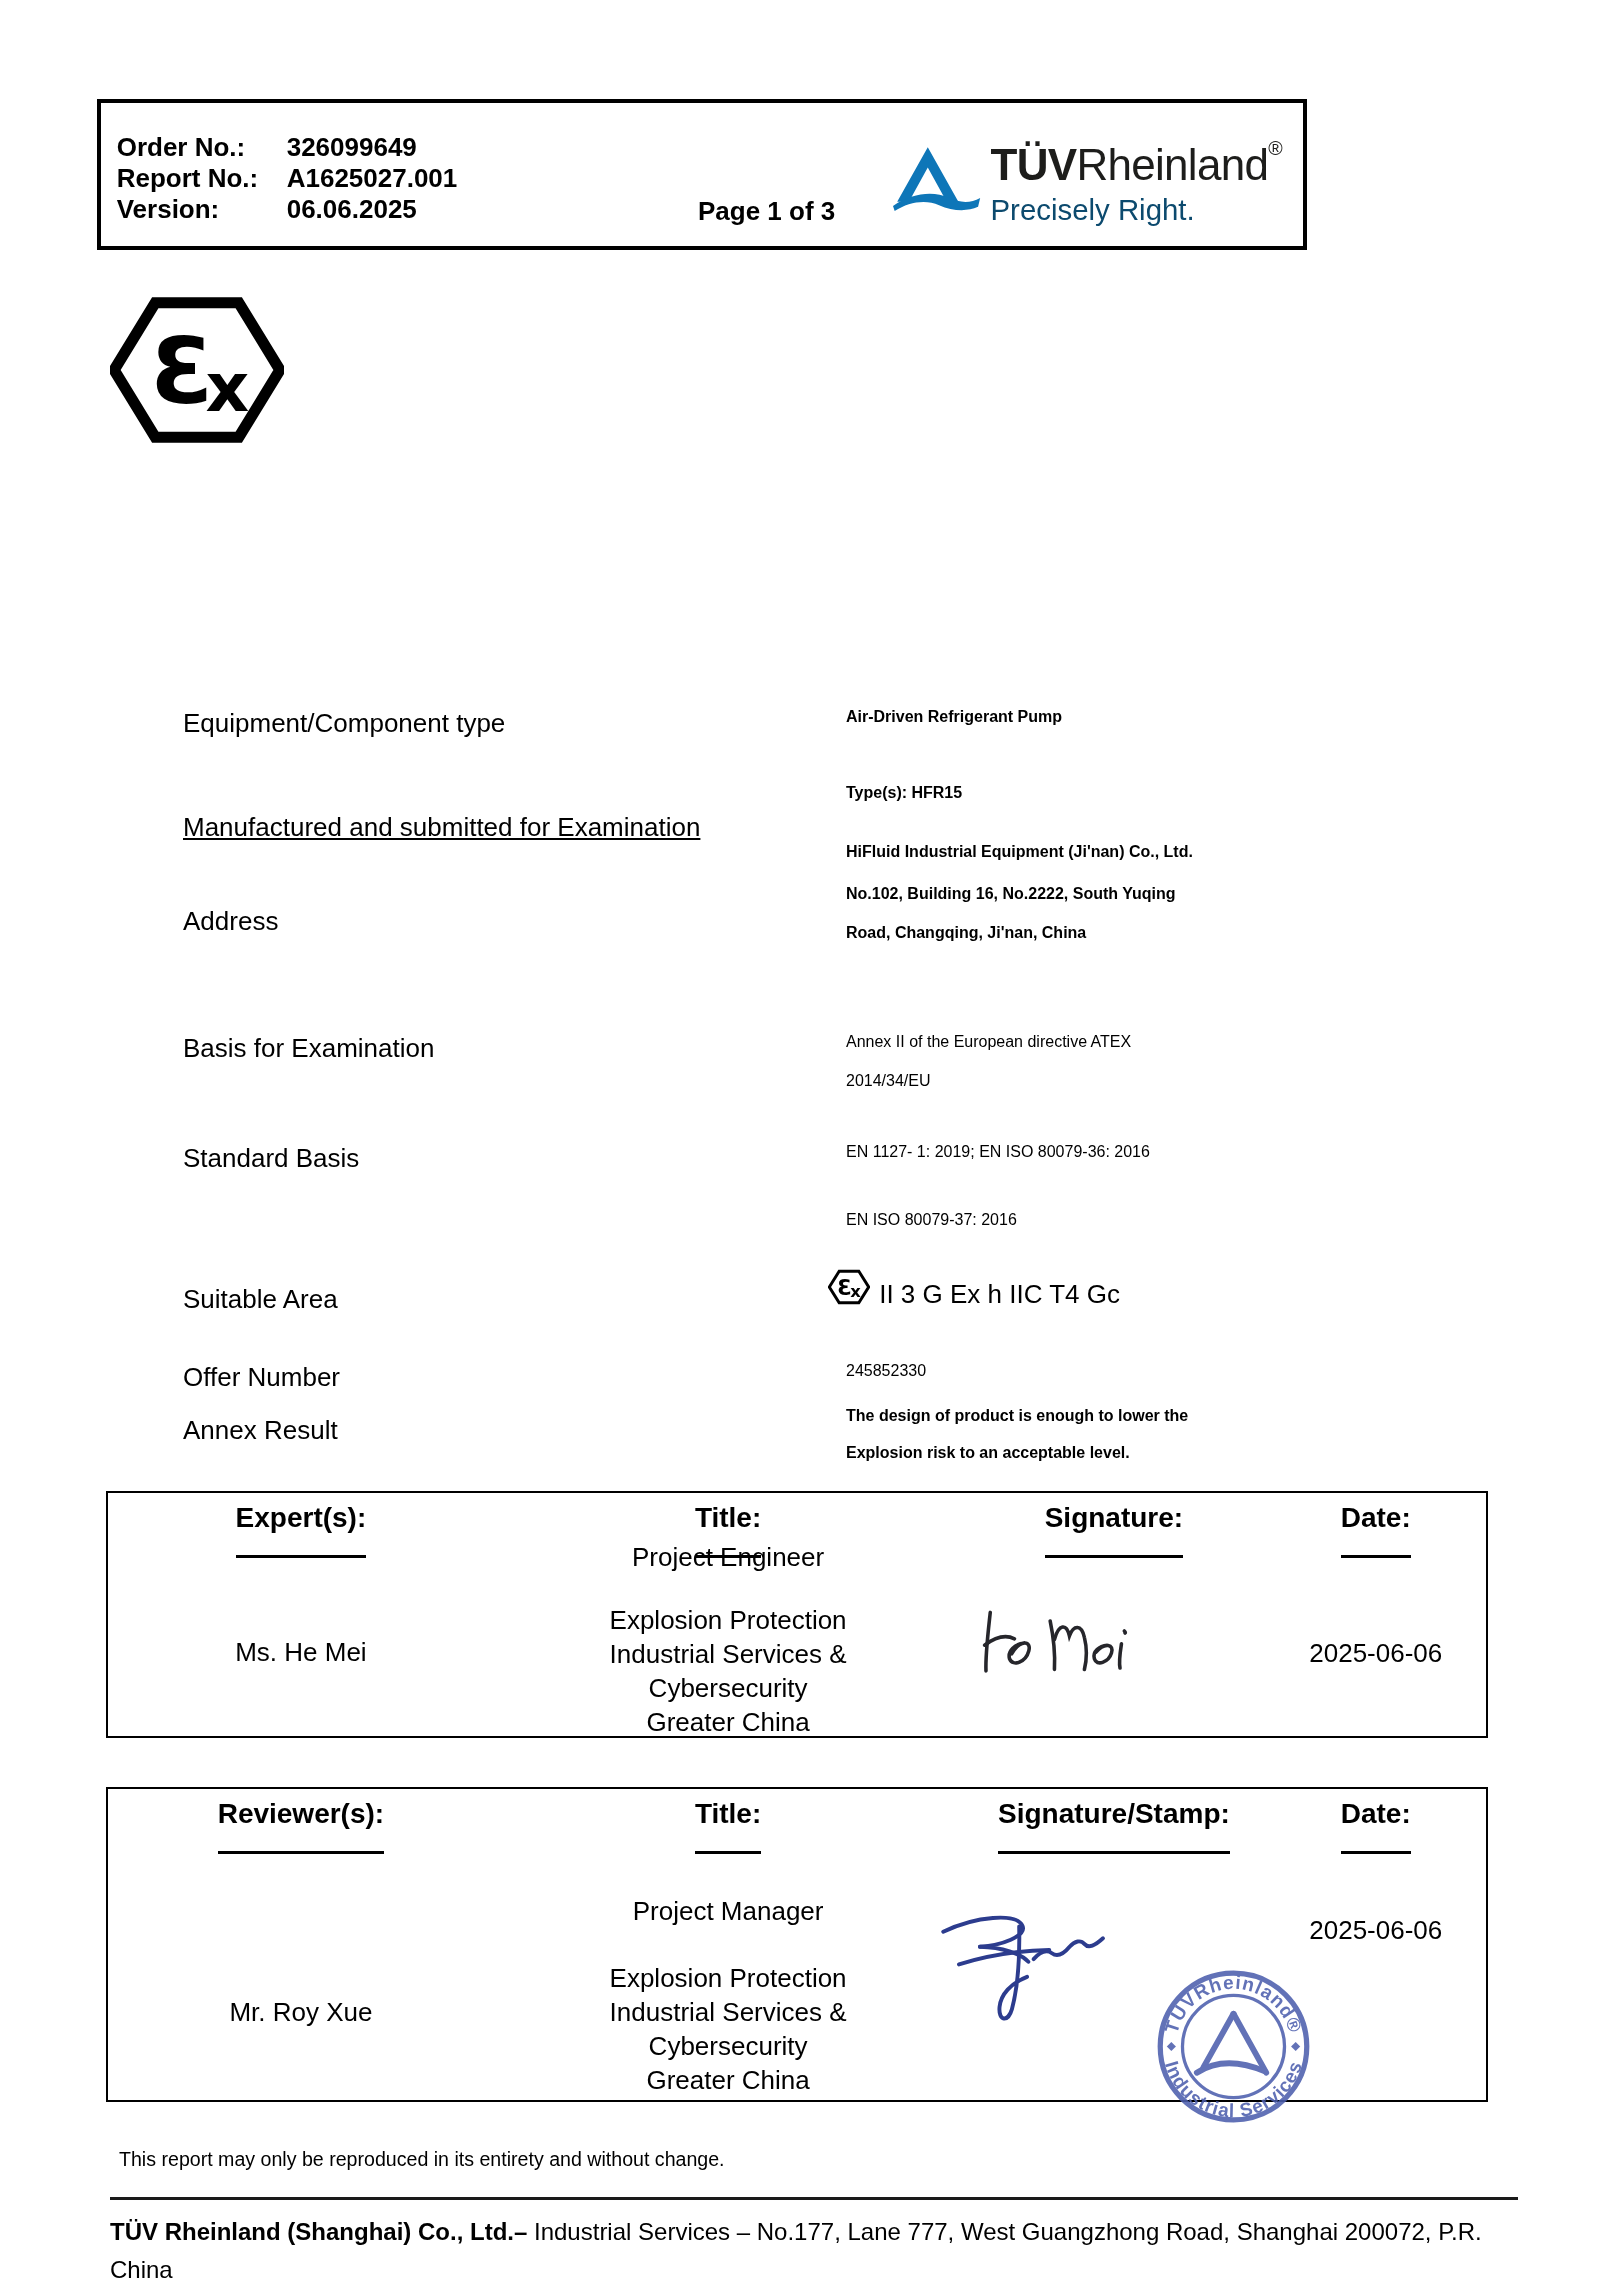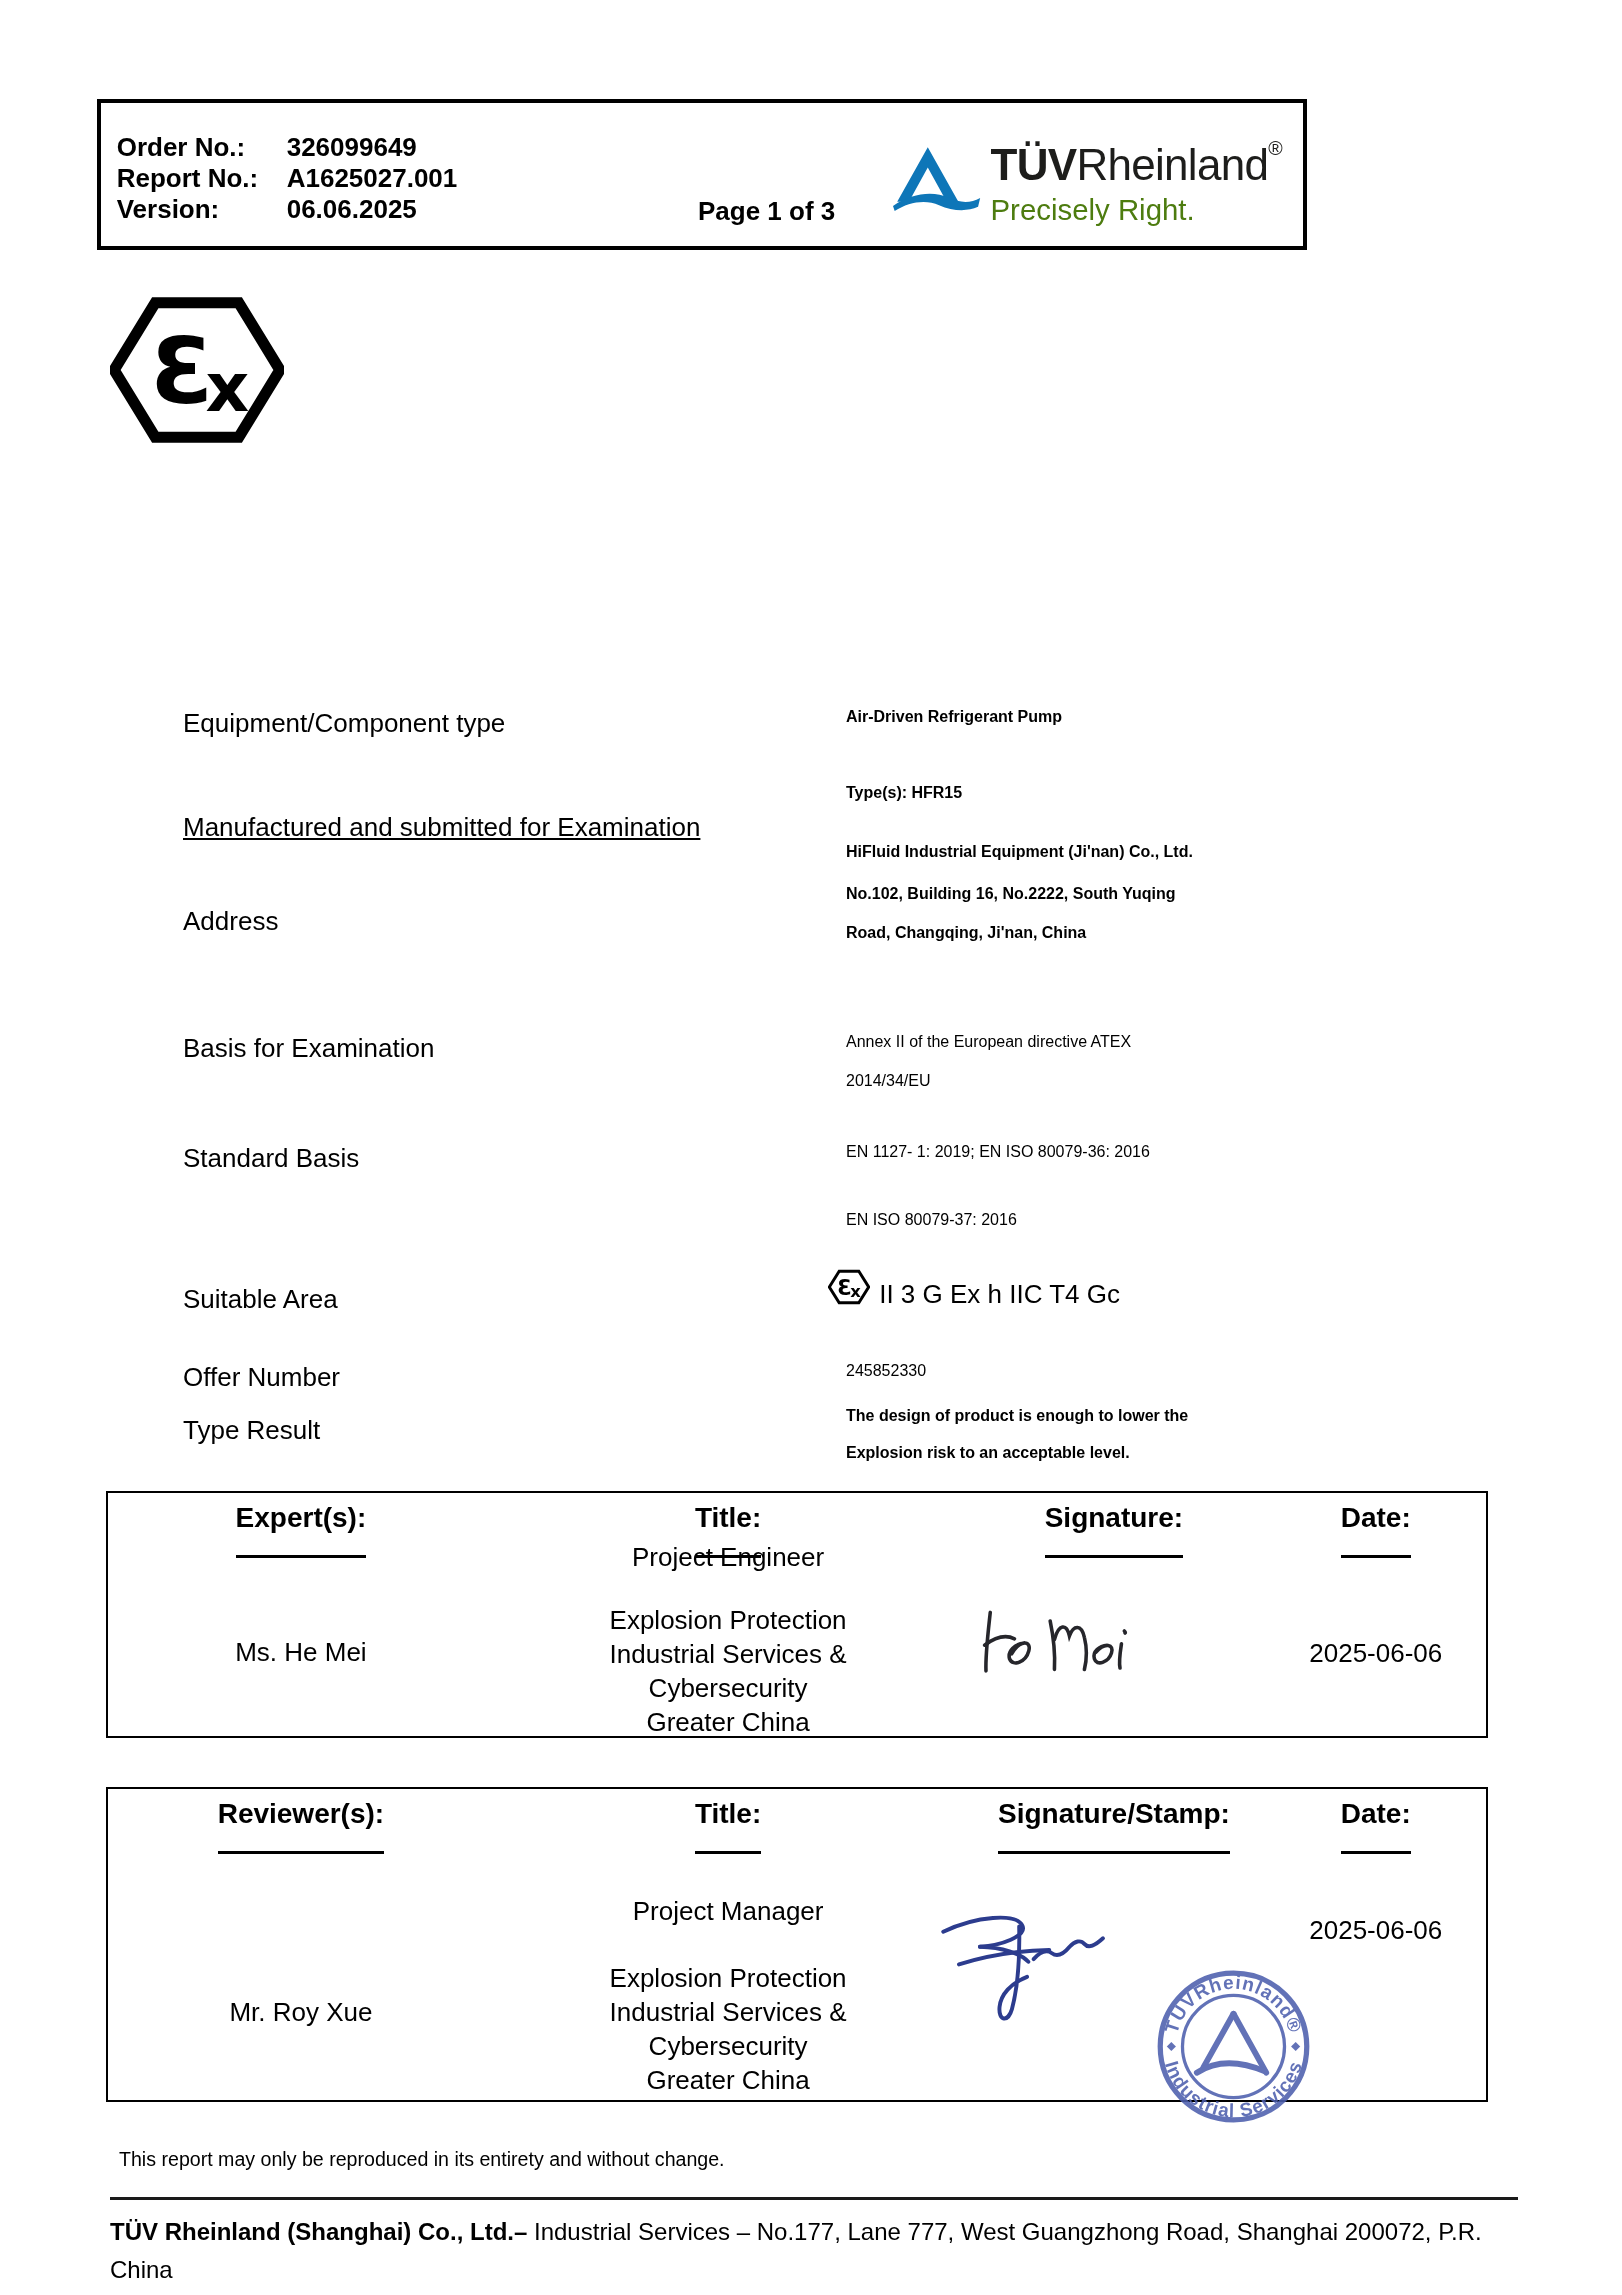--- a/index.html
+++ b/index.html
@@ -18,21 +18,21 @@
   .order-block { position:absolute; left:15.7px; top:29px; font-size:26px; font-weight:bold; }
   .order-row { display:flex; line-height:31px; }
   .order-row .lbl { width:170px; }
   .page-info { position:absolute; left:597px; top:93px; font-size:26px; font-weight:bold; }
   .logo { position:absolute; right:21px; top:22px; display:flex; align-items:flex-start; }
   .logo-text { margin-left:9.2px; }
   .wordmark { font-size:44px; line-height:47px; letter-spacing:-0.7px; color:#1d1d1b; white-space:nowrap; }
   .wordmark .tuv { font-weight:bold; }
   .wordmark .rheinland { font-weight:normal; }
   .wordmark sup { font-size:19.6px; vertical-align:25px; font-weight:normal; }
-  .tagline { font-size:29.4px; line-height:33px; margin-top:5.2px; color:#4d7c0f; }
+  .tagline { font-size:29.4px; line-height:33px; margin-top:5.2px; color:#0c4a6e; }
 
   
   .doc-title {
     position:absolute; left:157px; top:331px; width:1309px;
     text-align:center; font-size:49px; font-weight:bold; line-height:68px;
   }
 
   
   .spec-label { position:absolute; left:183px; font-size:26px; font-weight:normal; white-space:nowrap; }
   .spec-value { position:absolute; left:828px; font-size:16px; white-space:nowrap;margin-left:18px; }
@@ -130,21 +130,21 @@
       <path d="M2,29 L17,5 L47,5 L62,29 L47,53 L17,53 Z" fill="none" stroke="#000" stroke-width="4.5"></path>
       <text x="14" y="41" font-family="'DejaVu Sans',sans-serif" font-weight="bold" font-size="32">Ɛ</text>
       <text x="34" y="44" font-family="'DejaVu Sans',sans-serif" font-weight="bold" font-size="25">x</text>
     </svg>
     <span class="txt">II 3 G Ex h IIC T4 Gc</span>
   </div>
 
   <div class="spec-label" style="top:1362px;">Offer Number</div>
   <div class="spec-value" style="top:1362px;">245852330</div>
 
-  <div class="spec-label" style="top:1415px;">Type Result</div>
+  <div class="spec-label" style="top:1415px;">Annex Result</div>
   <div class="spec-value bold" style="top:1407px;">The design of product is enough to lower the</div>
   <div class="spec-value bold" style="top:1444px;">Explosion risk to an acceptable level.</div>
 
   <div class="sig-box expert-box">
     <div class="thead">
       <div class="th th-c1"><span>Expert(s):</span></div>
       <div class="th th-c2"><span>Title:</span></div>
       <div class="th th-c3"><span>Signature:</span></div>
       <div class="th th-c4"><span>Date:</span></div>
     </div>

